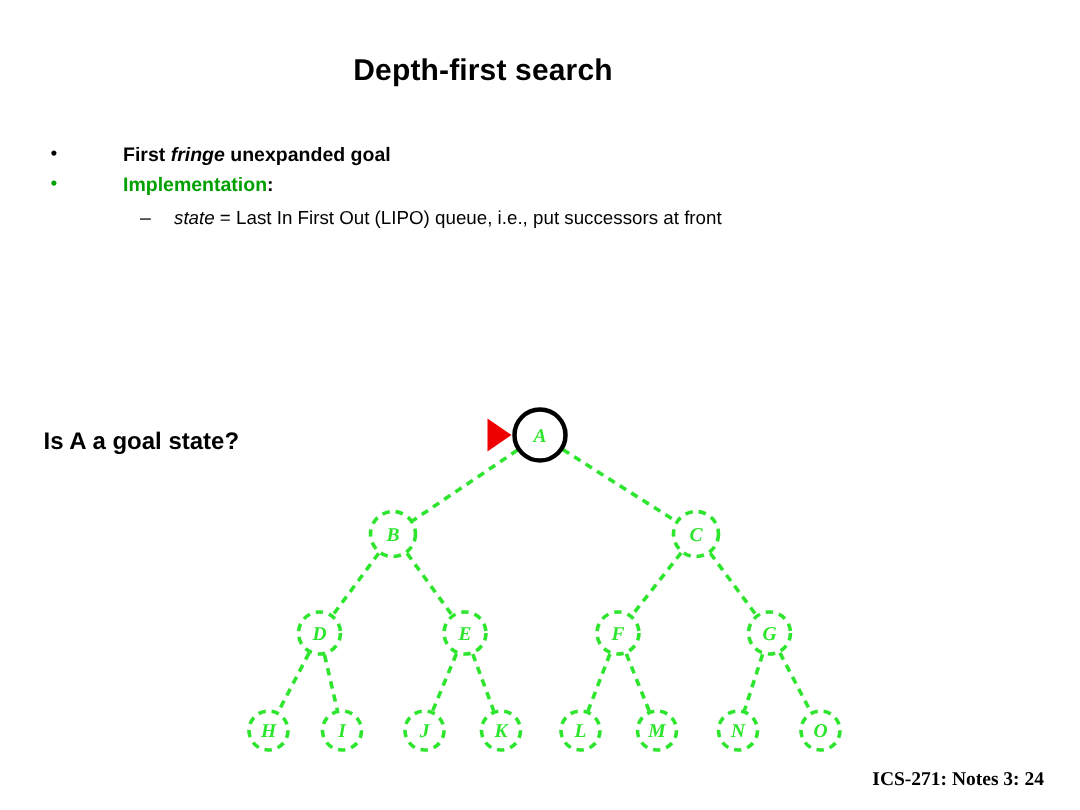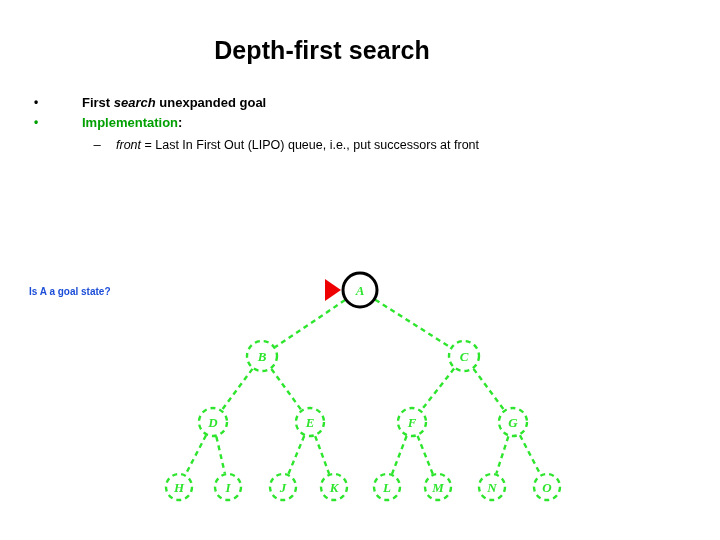--- a/index.html
+++ b/index.html
@@ -24,21 +24,21 @@
     background: #ffffff;
   }
 
   
   #slide-title {
     position: absolute;
     left: 0;
     top: 36px;
     width: 644px;
     text-align: center;
-    font-size: 25px;
+    font-size: 20px;
     font-weight: bold;
     color: #000000;
     letter-spacing: 0.1px;
   }
 
   
   #bullet-list {
     position: absolute;
     left: 28px;
     top: 93px;
@@ -86,23 +86,23 @@
     line-height: 18px;
     font-size: 13px;
   }
   .it { font-style: italic; }
 
   
   #goal-question {
     position: absolute;
     left: 29px;
     top: 286px;
-    font-size: 10px;
-    font-weight: bold;
-    color: #1d4ed8;
+    font-size: 16px;
+    font-weight: bold;
+    color: #000000;
     white-space: nowrap;
   }
 
   
   #tree-figure {
     position: absolute;
     left: 140px;
     top: 262px;
     width: 450px;
     height: 250px;
@@ -128,29 +128,29 @@
 </head>
 <body>
 
 <div id="slide">
 
   <div id="slide-title">Depth-first search</div>
 
   <div id="bullet-list">
 
     <div class="bullet-row lvl1">
-      <span class="bullet-mark">•</span><span class="btext">First </span><span class="btext it">search</span><span class="btext"> unexpanded goal</span>
+      <span class="bullet-mark">•</span><span class="btext">First </span><span class="btext it">fringe</span><span class="btext"> unexpanded goal</span>
     </div>
 
     <div class="bullet-row lvl1 green">
       <span class="bullet-mark">•</span><span class="btext">Implementation</span><span class="tail">:</span>
     </div>
 
     <div class="bullet-row lvl2">
-      <span class="bullet-mark">–</span><span class="btext it">front</span><span class="btext"> = Last In First Out (LIPO) queue, i.e., put successors at front</span>
+      <span class="bullet-mark">–</span><span class="btext it">state</span><span class="btext"> = Last In First Out (LIPO) queue, i.e., put successors at front</span>
     </div>
 
   </div>
 
   <div id="goal-question">Is A a goal state?</div>
 
   <div id="tree-figure">
     <svg id="tree-svg" viewBox="0 0 450 250" xmlns="http://www.w3.org/2000/svg">
       <g id="tree-edges">
           <line x1="205.070135312105" y1="38.05480683062316" x2="135.27099083368444" y2="85.06239392833497" stroke="#2ee52e" stroke-width="2.4" stroke-dasharray="5,4" stroke-linecap="butt"></line>
@@ -229,14 +229,15 @@
             <circle cx="407" cy="225" r="13" fill="#ffffff" stroke="#2ee52e" stroke-width="2.4" stroke-dasharray="5,4"></circle>
             <text x="407" y="229.5" text-anchor="middle" font-family="&quot;Liberation Serif&quot;, serif" font-size="13" font-style="italic" font-weight="bold" fill="#2ee52e">O</text>
           </g>
         </g>
       <g id="tree-pointer">
           <polygon points="201,28 185,17 185,39" fill="#ee0000"></polygon>
         </g>
     </svg>
   </div>
 
+  <div id="footer-note">ICS-271: Notes 3: 24</div>
 
 </div>
 
 </body></html>

